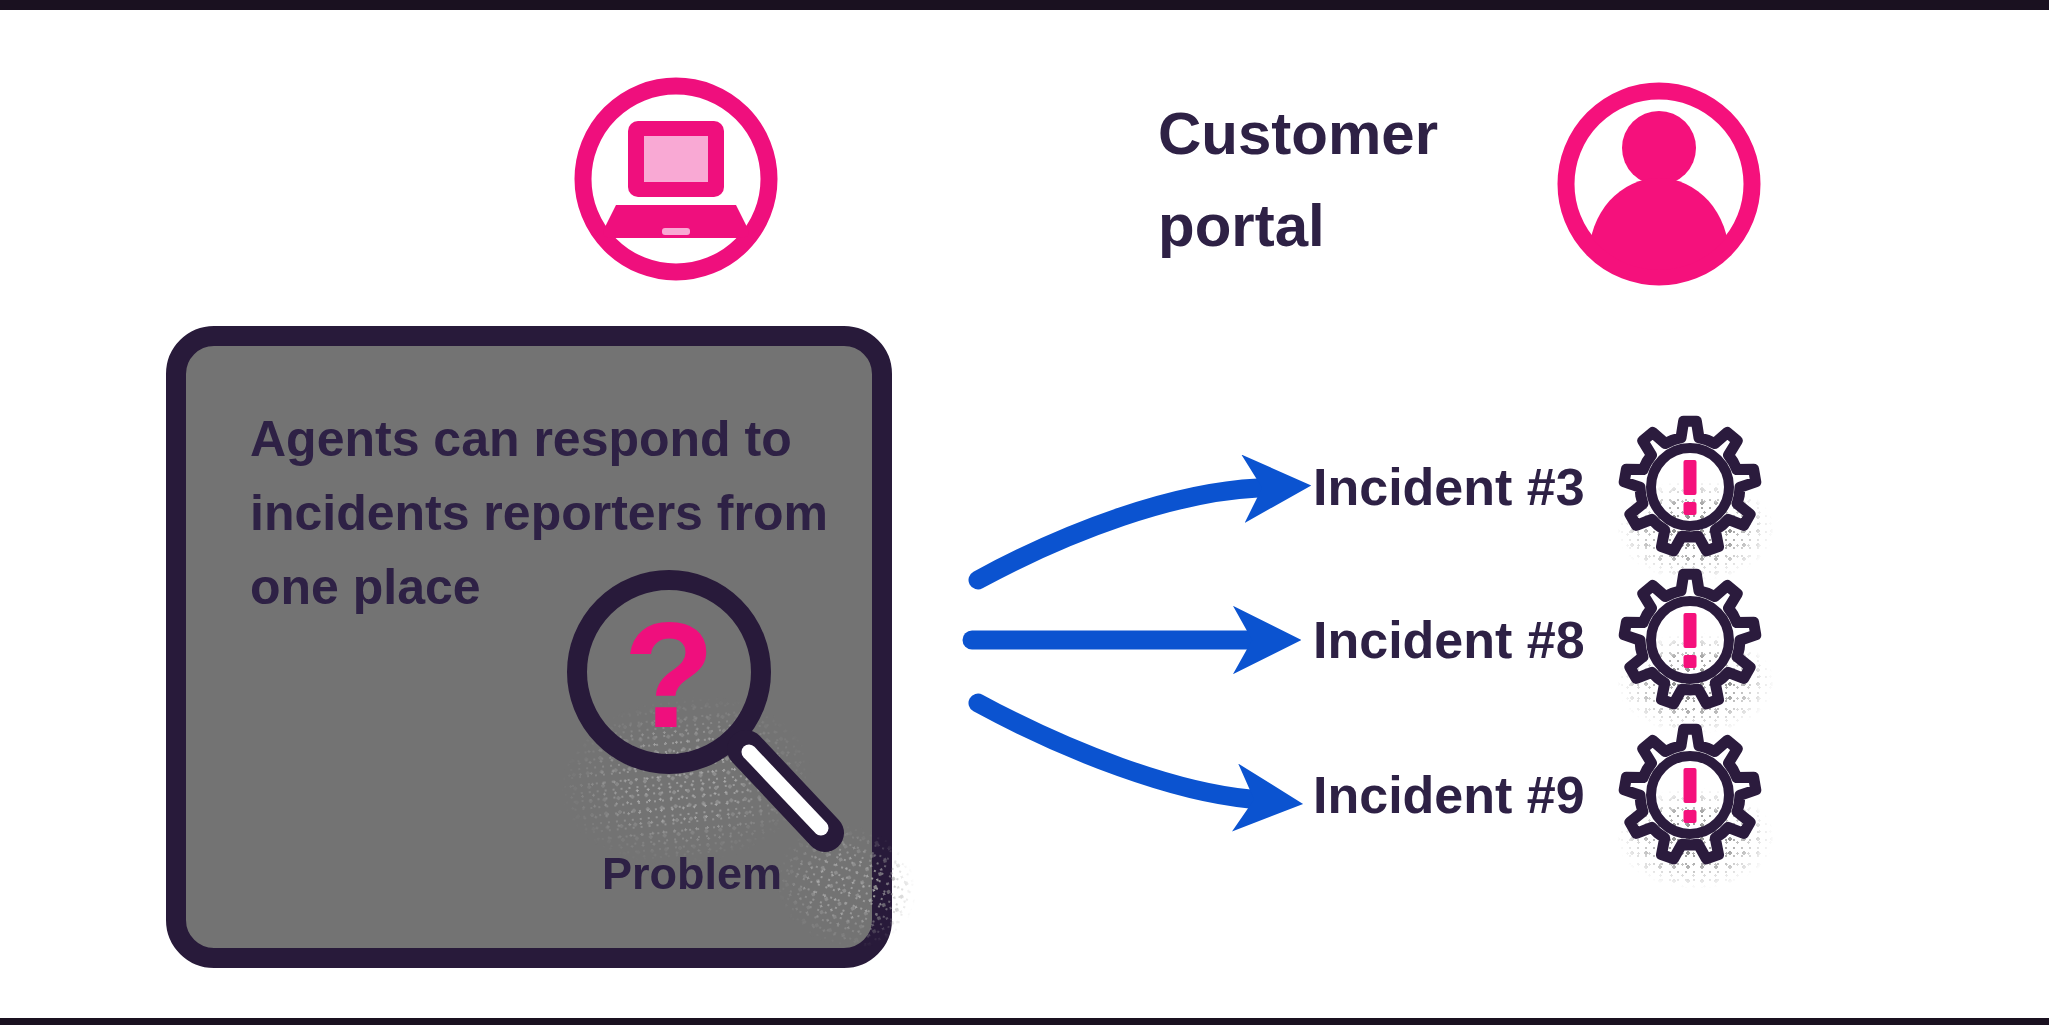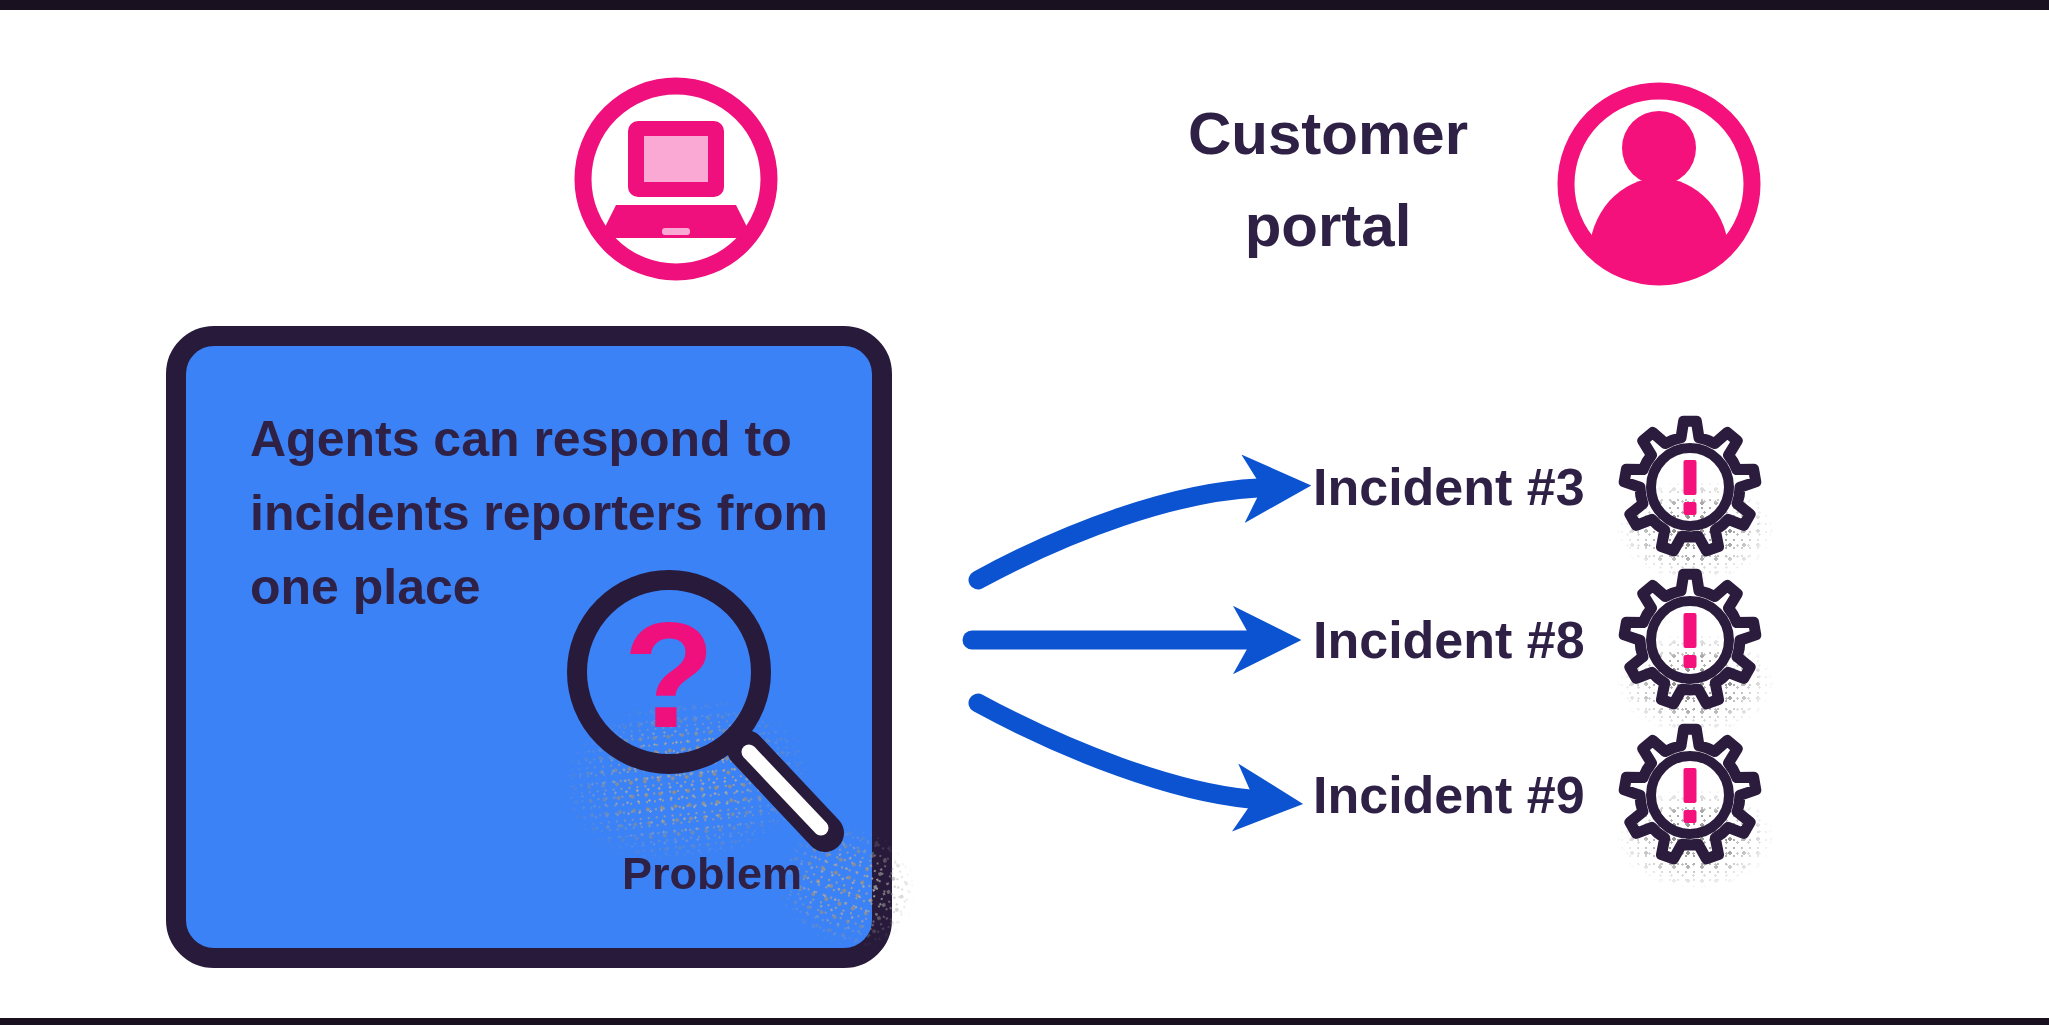--- a/index.html
+++ b/index.html
@@ -6,33 +6,33 @@
   #stage{
     position:relative;width:2049px;height:1025px;overflow:hidden;
     font-family:"Liberation Sans", sans-serif;
     background:linear-gradient(90deg,
       #ee0380 0%, #f23597 12%, #f described 0%, #f87cbc 26%, #fbb3d9 38%,
       #fde9f4 47%, #ffffff 54%, #fdfcfd 62%, #e9e6ec 72%,
       #c2bcc9 82%, #7e7390 93%, #30213f 100%);
   }
   .abs{position:absolute;}
   .edge-bar{left:0;width:2049px;background:#1a1120;}
-  .hdr{font-weight:bold;font-size:60px;line-height:92px;letter-spacing:0;text-align:center;}
+  .hdr{font-weight:bold;font-size:60px;line-height:92px;letter-spacing:0;}
   .hdr.left{color:#ffffff;}
   .hdr.right{color:#2e2145;}
   #card{
     left:166px;top:326px;width:726px;height:642px;box-sizing:border-box;
-    background:#3b82f6;border:20px solid #281a3a;border-radius:48px;
+    background:#737373;border:20px solid #281a3a;border-radius:48px;
   }
   #card-text{
     position:absolute;left:64px;top:56px;width:640px;
     font-weight:bold;font-size:50px;line-height:74px;color:#2e2145;
   }
   #problem-label{
-    position:absolute;left:396px;top:502px;width:220px;text-align:right;
+    position:absolute;left:396px;top:502px;width:220px;text-align:center;
     font-weight:bold;font-size:45px;color:#2e2145;
   }
   .incident-label{
     font-weight:bold;font-size:52px;line-height:68px;color:#2e2145;white-space:nowrap;
   }
   .speckle{
     background-image:
       radial-gradient(circle,#9d9d9d 1.3px,transparent 1.5px),
       radial-gradient(circle,#ababab 1.1px,transparent 1.3px),
       radial-gradient(circle,#8f8f8f 1.6px,transparent 1.8px);

